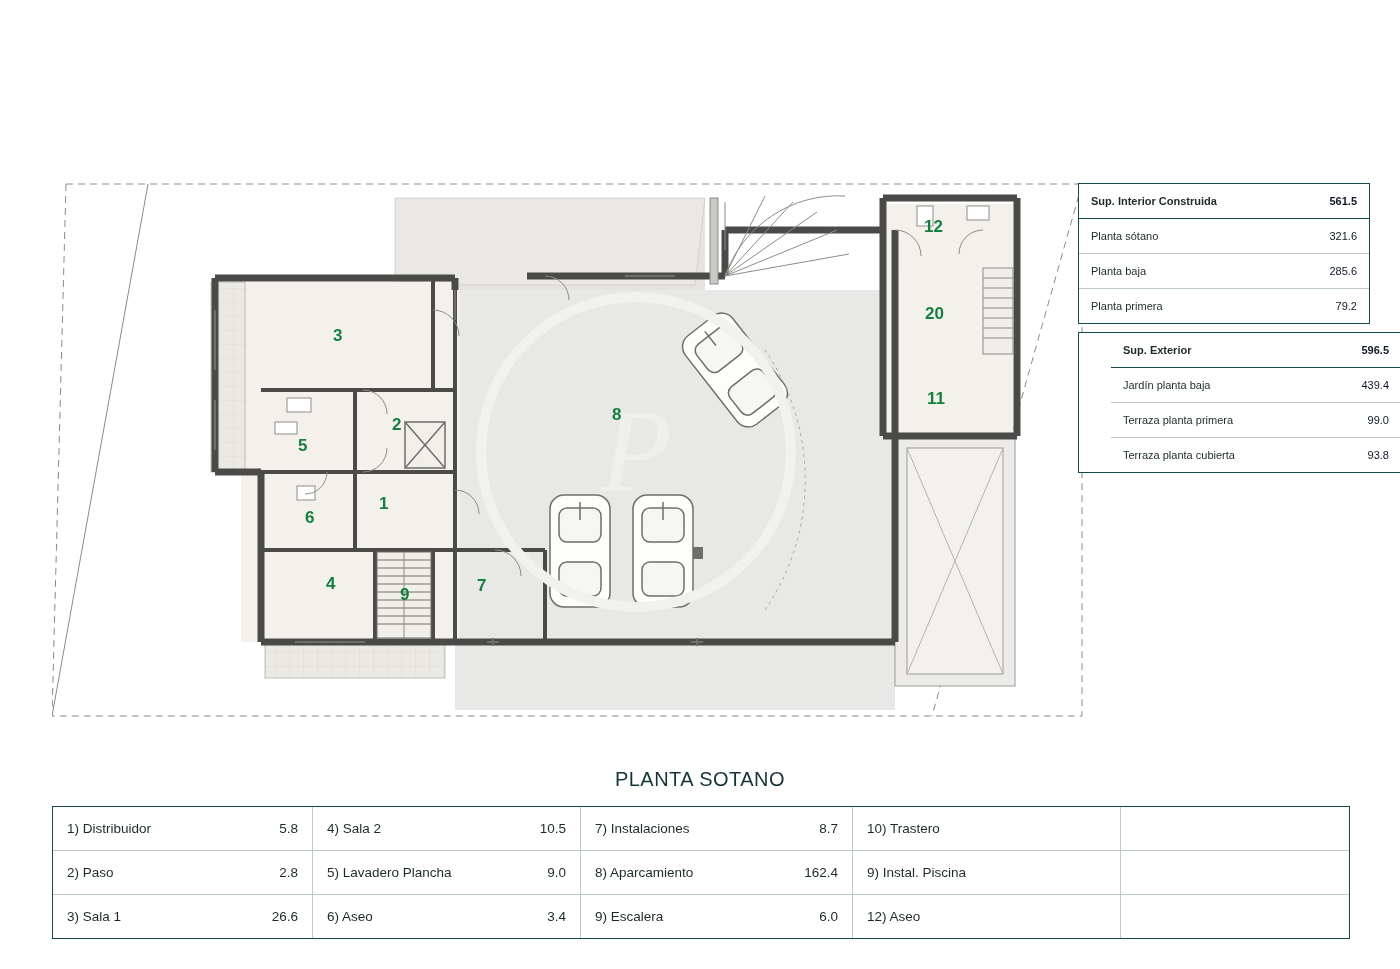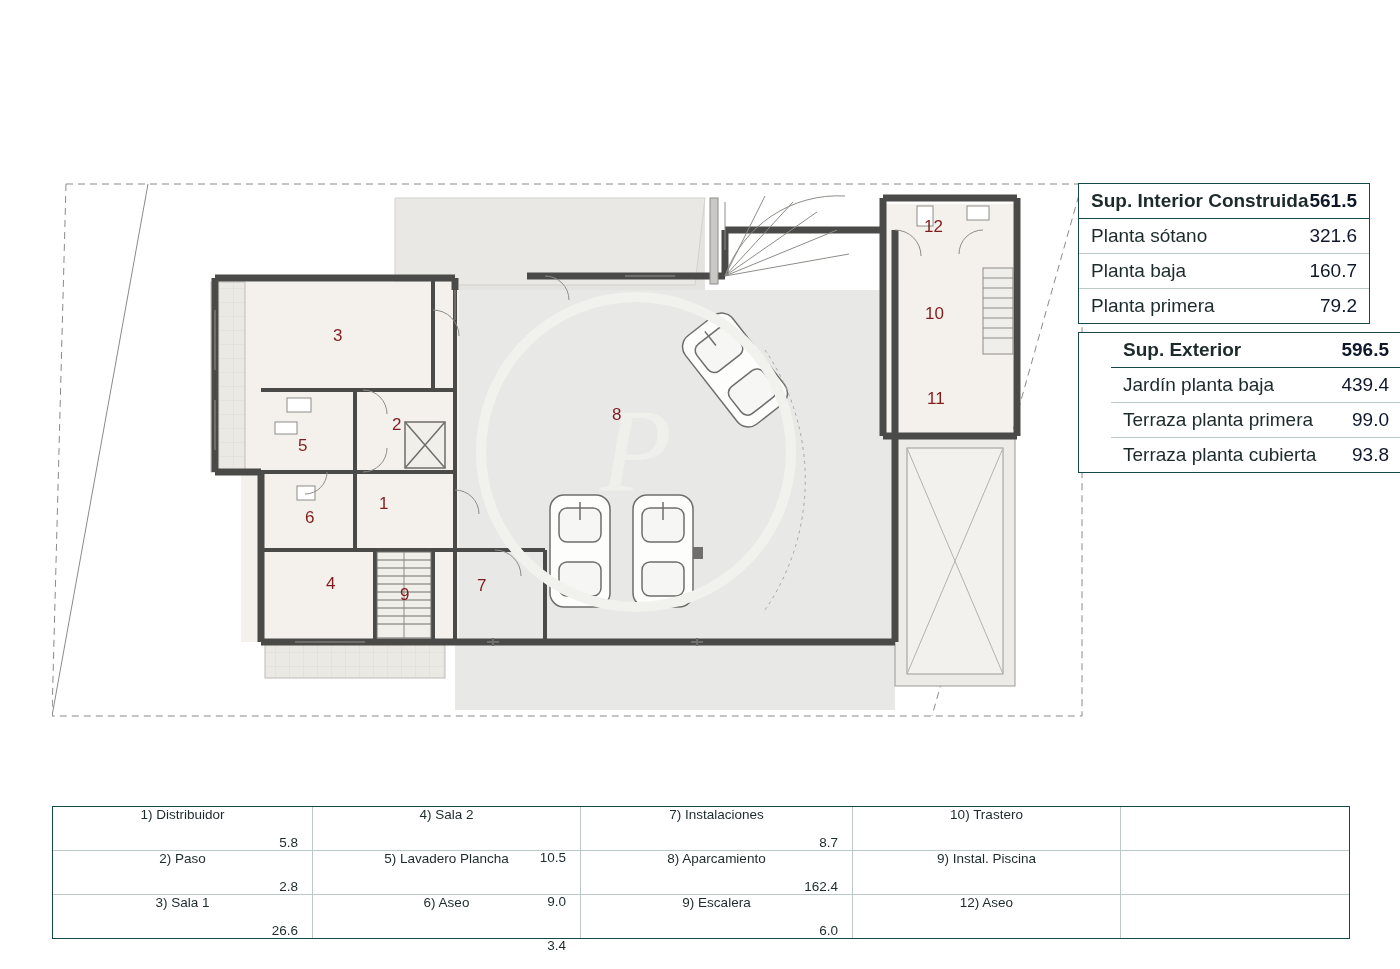--- a/index.html
+++ b/index.html
@@ -24,28 +24,28 @@
   .watermark{
     position:absolute;left:476px;top:292px;width:300px;height:300px;
     border:10px solid #f1f1ee;border-radius:50%;
     display:flex;align-items:center;justify-content:center;
     color:#efefec;font-family:"Liberation Serif",serif;font-size:118px;
     font-style:italic;z-index:1;pointer-events:none;
   }
 
   
   .rnum{
-    position:absolute;color:#7f1d1d;font-weight:normal;font-size:17px;
+    position:absolute;color:#15803d;font-weight:bold;font-size:17px;
     z-index:6;font-family:"Liberation Sans",sans-serif;
   }
 
   
   .sumtable{
     position:absolute;border:1.5px solid #14494b;background:#fff;
-    width:290px;font-size:19px;z-index:8;
+    width:290px;font-size:11px;z-index:8;
   }
   #tbl-interior{left:1078px;top:183px;}
   #tbl-exterior{left:1078px;top:332px;padding-left:32px;}
   .sumtable .row{
     display:flex;justify-content:space-between;align-items:center;
     padding:0 12px;height:34px;border-bottom:1px solid #bcc9c9;
   }
   .sumtable .row:last-child{border-bottom:none;align-items:center;}
   .sumtable .row.head{font-weight:bold;border-bottom:1px solid #14494b;}
   .sumtable .row .lbl{color:#1d2a2b;}
@@ -59,21 +59,21 @@
 
   
   .legend{
     position:absolute;left:52px;top:806px;width:1296px;
     border:1.5px solid #14494b;background:#fff;font-size:13.5px;z-index:8;
   }
   .legend .lrow{display:flex;border-bottom:1px solid #bcc9c9;height:43px;}
   .legend .lrow:last-child{border-bottom:none;}
   .legend .cell{
     display:flex;align-items:center;padding:0 14px;
-    border-right:1px solid #bcc9c9;box-sizing:border-box;flex-direction:column;
+    border-right:1px solid #bcc9c9;box-sizing:border-box;
   }
   .legend .cell:last-child{border-right:none;}
   .legend .c-lbl{flex:1 1 auto;}
   .legend .c-val{margin-left:auto;padding-left:10px;}
   .legend .g1{width:260px;}
   .legend .g2{width:268px;gap:28px;}
   .legend .g3{width:272px;}
   .legend .g4{width:268px;}
   .legend .g5{width:226px;}
 </style>
@@ -268,35 +268,35 @@
   <div class="rnum" style="left:333px;top:326px">3</div>
   <div class="rnum" style="left:392px;top:415px">2</div>
   <div class="rnum" style="left:298px;top:436px">5</div>
   <div class="rnum" style="left:305px;top:508px">6</div>
   <div class="rnum" style="left:379px;top:494px">1</div>
   <div class="rnum" style="left:326px;top:574px">4</div>
   <div class="rnum" style="left:400px;top:585px">9</div>
   <div class="rnum" style="left:477px;top:576px">7</div>
   <div class="rnum" style="left:612px;top:405px">8</div>
   <div class="rnum" style="left:924px;top:217px">12</div>
-  <div class="rnum" style="left:925px;top:304px">10</div>
+  <div class="rnum" style="left:925px;top:304px">20</div>
   <div class="rnum" style="left:927px;top:389px">11</div>
 
   <div class="sumtable" id="tbl-interior">
     <div class="row head">
       <span class="lbl">Sup. Interior Construida</span>
       <span class="val">561.5</span>
     </div>
     <div class="row">
       <span class="lbl">Planta sótano</span>
       <span class="val">321.6</span>
     </div>
     <div class="row">
       <span class="lbl">Planta baja</span>
-      <span class="val">160.7</span>
+      <span class="val">285.6</span>
     </div>
     <div class="row">
       <span class="lbl">Planta primera</span>
       <span class="val">79.2</span>
     </div>
   </div>
 
   <div class="sumtable" id="tbl-exterior">
     <div class="row head">
       <span class="lbl">Sup. Exterior</span>
@@ -309,20 +309,21 @@
     <div class="row">
       <span class="lbl">Terraza planta primera</span>
       <span class="val">99.0</span>
     </div>
     <div class="row">
       <span class="lbl">Terraza planta cubierta</span>
       <span class="val">93.8</span>
     </div>
   </div>
 
+  <div class="plan-title">PLANTA SOTANO</div>
 
   <div class="legend">
     <div class="lrow">
       <div class="cell g1">
         <span class="c-lbl">1) Distribuidor</span>
         <span class="c-val">5.8</span>
       </div>
       <div class="cell g2">
         <span class="c-lbl">4)  Sala 2</span>
         <span class="c-val">10.5</span>

